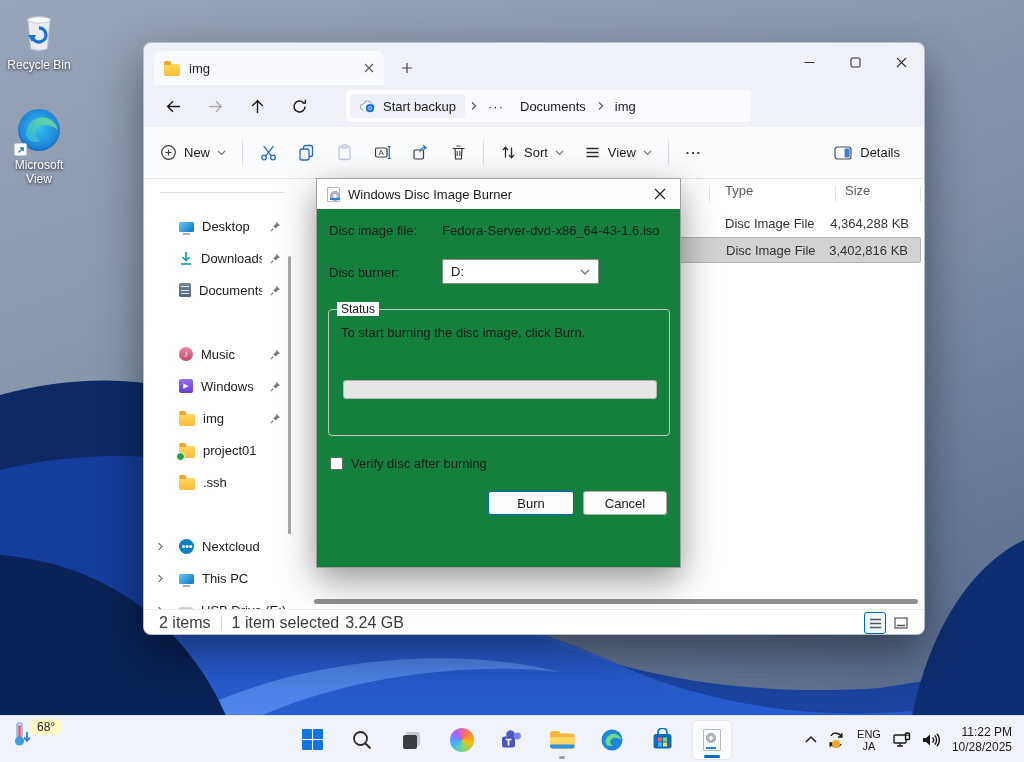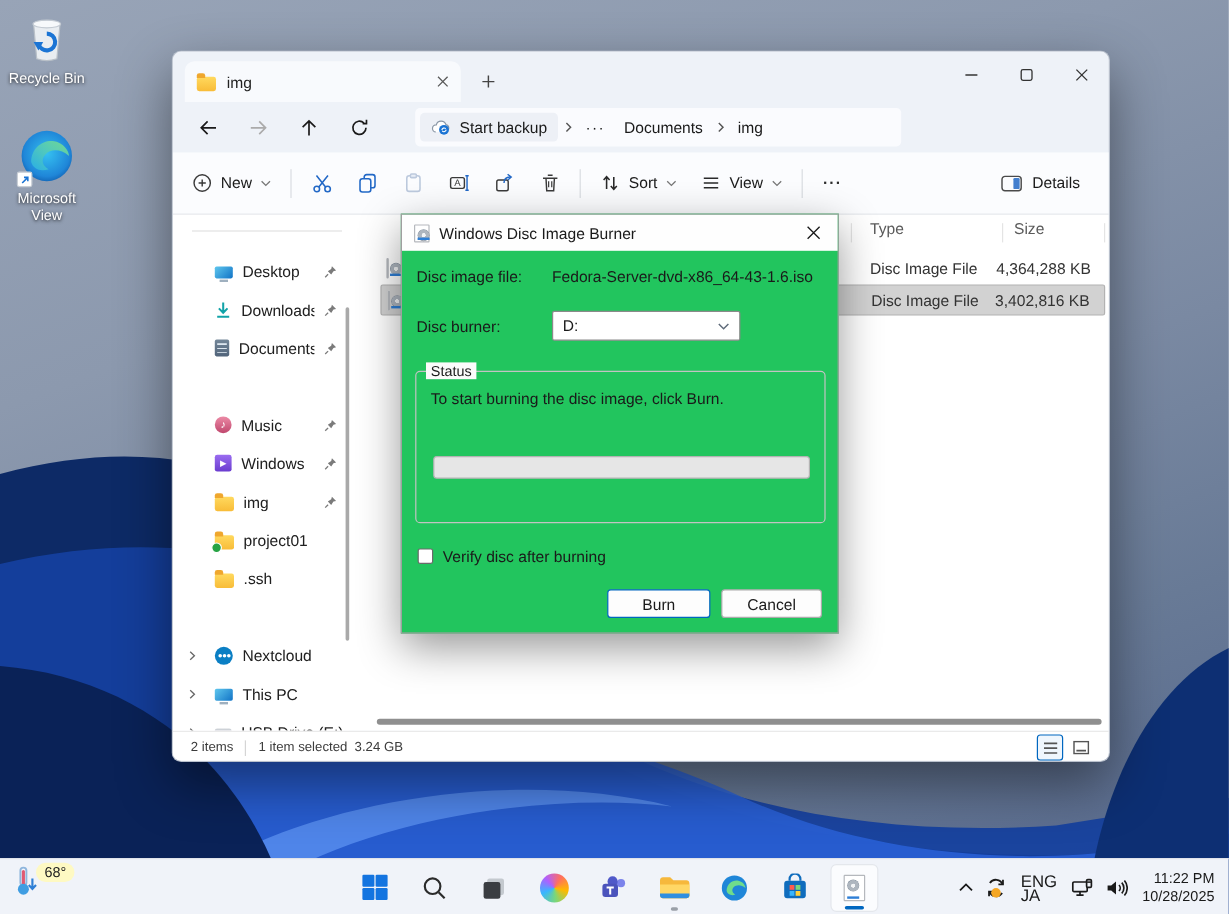--- a/index.html
+++ b/index.html
@@ -64,28 +64,28 @@
   .filearea{position:absolute;left:147px;top:0;right:0;height:100%}
   .fh{position:absolute;top:4px;font-size:13px;color:#5a5a5a}
   .fh-sep{position:absolute;top:7px;width:1px;height:16px;background:#e4e4e4}
   .frow{position:absolute;left:26px;width:604px;height:26px;display:flex;align-items:center;border-radius:2px}
   .frow.sel{background:#d2d2d2;border:1px solid #b2b2b2}
   .frow .ficon{position:absolute;left:5px}
   .frow .ftype{position:absolute;left:408px;color:#333}
   .frow .fsize{position:absolute;right:12px;color:#333}
   .hscroll{position:absolute;left:23px;top:420px;width:604px;height:5px;background:#8f8f8f;border-radius:3px}
 
-  .statusbar{position:relative;height:27px;background:#fff;border-top:1px solid #eaeaea;display:flex;align-items:center;font-size:11px;color:#3c3c3c}
+  .statusbar{position:relative;height:27px;background:#fff;border-top:1px solid #eaeaea;display:flex;align-items:center;font-size:16px;color:#3c3c3c}
   .statusbar .sdiv{width:1px;height:13px;background:#d5d5d5;margin:0 10px}
   .vtoggle{position:absolute;right:12px;top:2px;display:flex;gap:4px}
   .vbtn{width:22px;height:22px;display:flex;align-items:center;justify-content:center;border-radius:3px}
   .vbtn.active{border:1px solid #0067c0;background:#eff6fd}
 
   
-  .dlg{position:absolute;left:334px;top:178px;width:365px;height:350px;z-index:3;background:#22c55e;
+  .dlg{position:absolute;left:316px;top:178px;width:365px;height:390px;z-index:3;background:#15803d;
        border:1px solid #9f9f9f;box-shadow:0 12px 34px rgba(0,0,0,.42);font-size:13px}
   .dlg-title{position:relative;height:30px;background:#fefefe;display:flex;align-items:center;padding-left:10px;gap:8px}
   .dlg-title .dt{font-size:13px;color:#1a1a1a}
   .dlg-close{position:absolute;right:0;top:0;width:40px;height:30px;display:flex;align-items:center;justify-content:center}
   .dlg-row-label{position:absolute;left:12px;color:#1a1a1a}
   .dlg-value{position:absolute;left:125px;color:#1a1a1a}
   .combo{position:absolute;left:125px;top:80px;width:157px;height:25px;background:#fff;border:1px solid #8a8a8a;border-radius:2px;
          display:flex;align-items:center;padding:0 8px;justify-content:space-between}
   .group{position:absolute;left:11px;top:130px;width:342px;height:127px;border:1px solid #c3c3c3;border-radius:4px}
   .group .legend{position:absolute;left:8px;top:-8px;background:#fbfbfb;padding:0 4px;font-size:12px;color:#1a1a1a}
@@ -100,21 +100,21 @@
 
   
   .taskbar{position:absolute;left:0;bottom:0;width:1024px;height:47px;z-index:4;background:#f0f3f9;border-top:1px solid #e0e3ea}
   .tb-center{position:absolute;left:50%;top:0;height:47px;transform:translateX(-50%);display:flex;align-items:center;gap:10px}
   .tb-app{position:relative;width:40px;height:40px;display:flex;align-items:center;justify-content:center;border-radius:5px}
   .tb-app.active{background:#fbfcfe;border:1px solid #e4e7ec}
   .runbar{position:absolute;bottom:1px;left:50%;transform:translateX(-50%);border-radius:2px}
   .runbar.dot{width:6px;height:3px;background:#9aa0a8}
   .runbar.accent{width:16px;height:3px;background:#0067c0}
   .tray{position:absolute;right:6px;top:0;height:47px;display:flex;align-items:center;gap:8px}
-  .lang{font-size:14px;line-height:12px;text-align:left;color:#1a1a1a;padding:0 3px}
+  .lang{font-size:11px;line-height:12px;text-align:center;color:#1a1a1a;padding:0 3px}
   .clock{font-size:12px;line-height:15px;text-align:right;color:#1a1a1a;margin-left:4px;margin-right:6px}
   .weather{position:absolute;left:10px;top:3px;display:flex;align-items:flex-start}
   .wtemp{background:#fef9c3;border-radius:9px;padding:1px 7px;font-size:12px;color:#222;margin-left:-6px}
 
   
   .fold{width:16px;height:12px;position:relative;background:linear-gradient(#ffd95e,#f8bc38);border-radius:2px;margin-top:3px}
   .fold::before{content:"";position:absolute;top:-3px;left:0;width:7px;height:4px;background:#efa72e;border-radius:2px 2px 0 0}
   .fold .badge{position:absolute;left:-3px;bottom:-3px;width:9px;height:9px;border-radius:50%;background:#27a344;border:1.5px solid #fff}
   .discfile{width:14px;height:17px;background:#fff;border:1px solid #b5b8bd;border-radius:1px;position:relative}
   .discfile::before{content:"";position:absolute;left:1.5px;top:3px;width:10px;height:10px;border-radius:50%;

